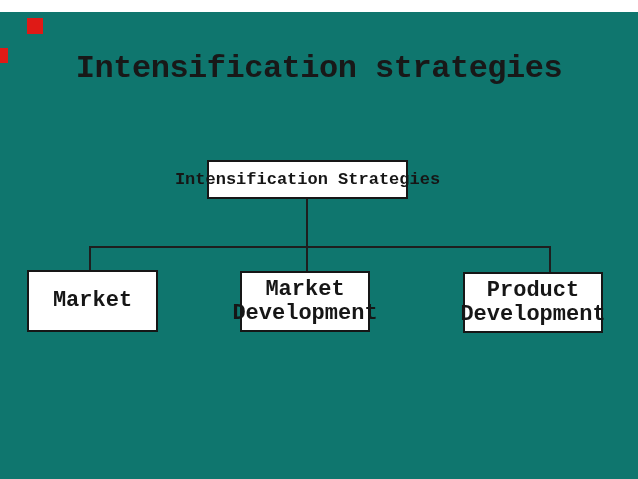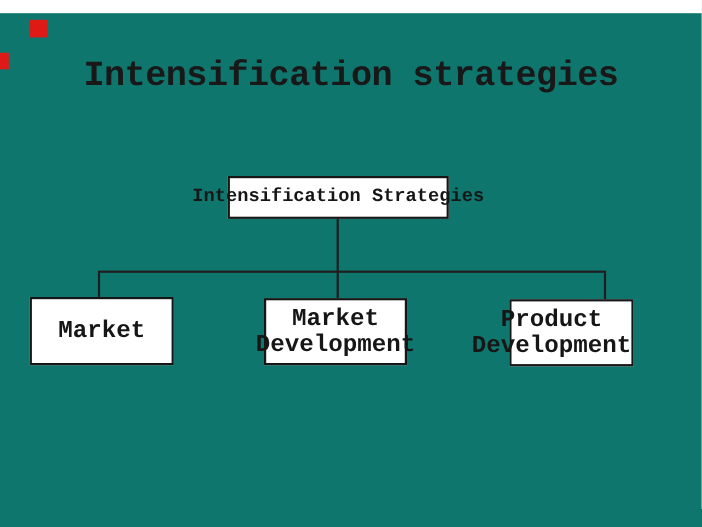--- a/index.html
+++ b/index.html
@@ -51,21 +51,21 @@
     font-size: 17px;
     white-space: nowrap;
   }
   .node.child {
     font-size: 22px;
     line-height: 24px;
   }
   .node.child .two-line { display: block; }
   .node.left  { left: 27px;  top: 258px; width: 131px; height: 62px; }
   .node.mid   { left: 240px; top: 259px; width: 130px; height: 61px; }
-  .node.right { left: 463px; top: 260px; width: 113px; height: 61px; justify-content: flex-end; }
+  .node.right { left: 463px; top: 260px; width: 140px; height: 61px; }
   .conn {
     position: absolute;
     background: #1e1e1e;
   }
   .conn.v-main  { left: 306px; top: 187px; width: 2px; height: 49px; }
   .conn.h-bar   { left: 89px;  top: 234px; width: 462px; height: 2px; }
   .conn.v-left  { left: 89px;  top: 236px; width: 2px; height: 22px; }
   .conn.v-mid   { left: 306px; top: 236px; width: 2px; height: 23px; }
   .conn.v-right { left: 549px; top: 236px; width: 2px; height: 24px; }
 </style>

